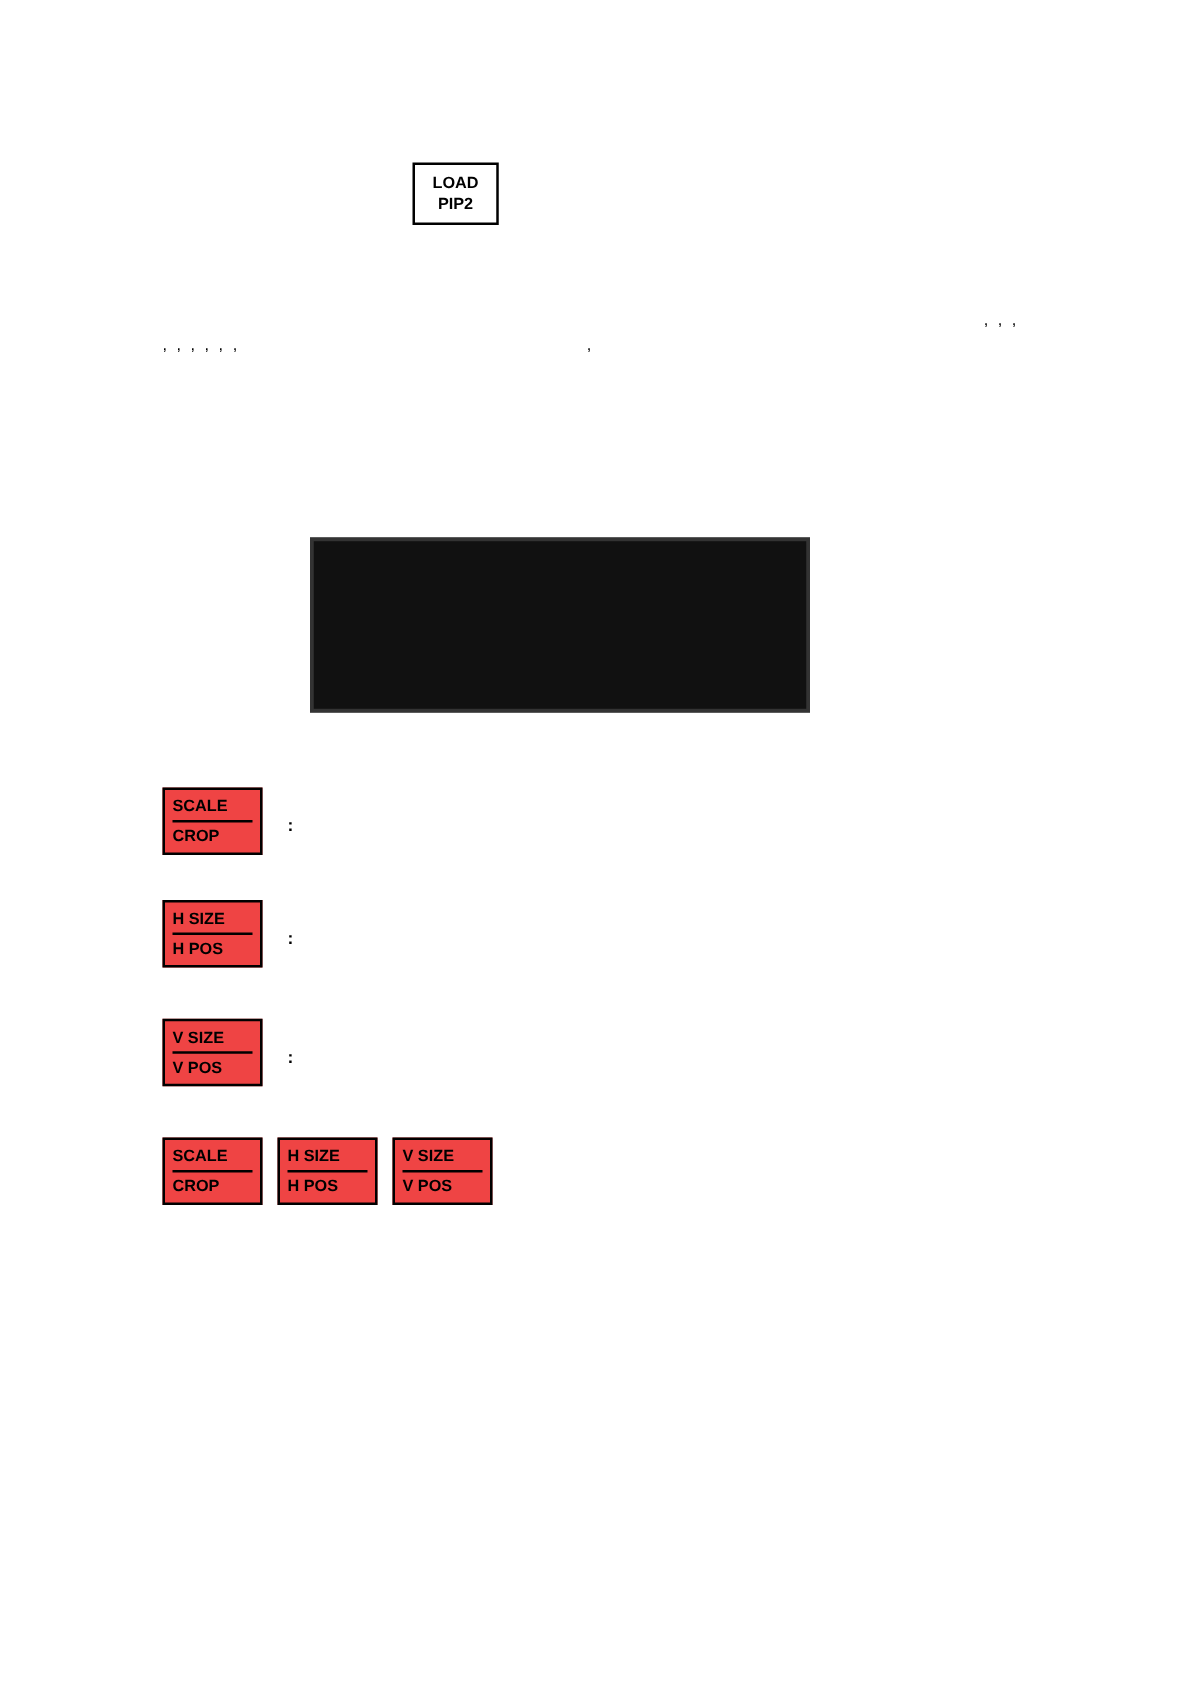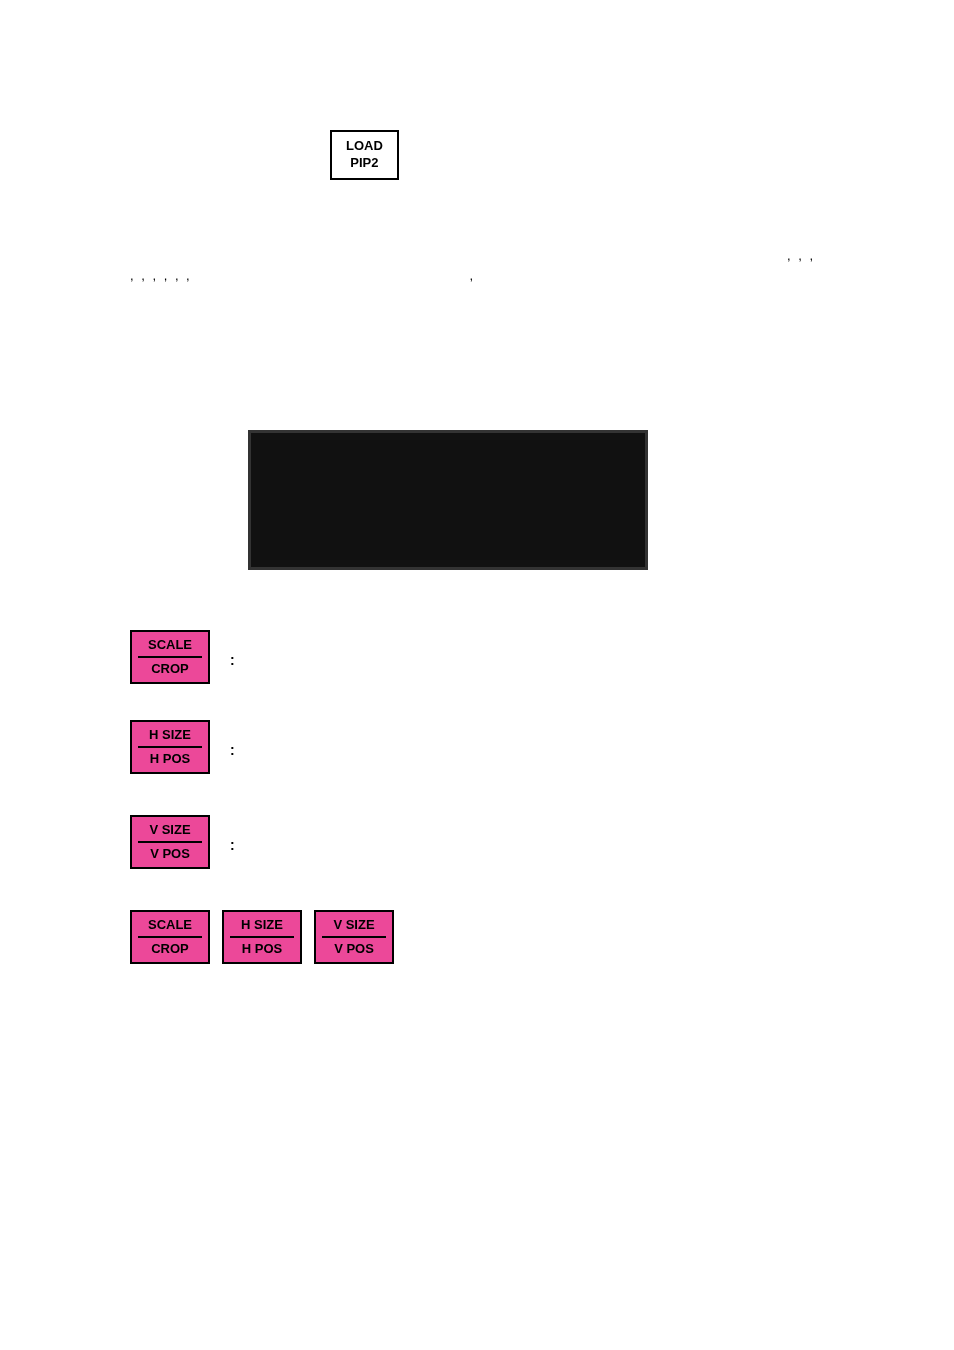--- a/index.html
+++ b/index.html
@@ -67,24 +67,24 @@
       border: 3px solid #333;
     }
 
     
     .control-btn {
       border: 2.5px solid #000;
       display: inline-block;
       width: 80px;
       font-size: 13px;
       font-weight: bold;
-      text-align: center;
+      text-align: left;
       padding: 4px 6px;
       line-height: 1.4;
-      background: #ec4899;
+      background: #ef4444;
       cursor: pointer;
     }
 
     .control-btn .top-row {
       border-bottom: 2px solid #000;
       padding-bottom: 2px;
       margin-bottom: 2px;
     }
 
     

